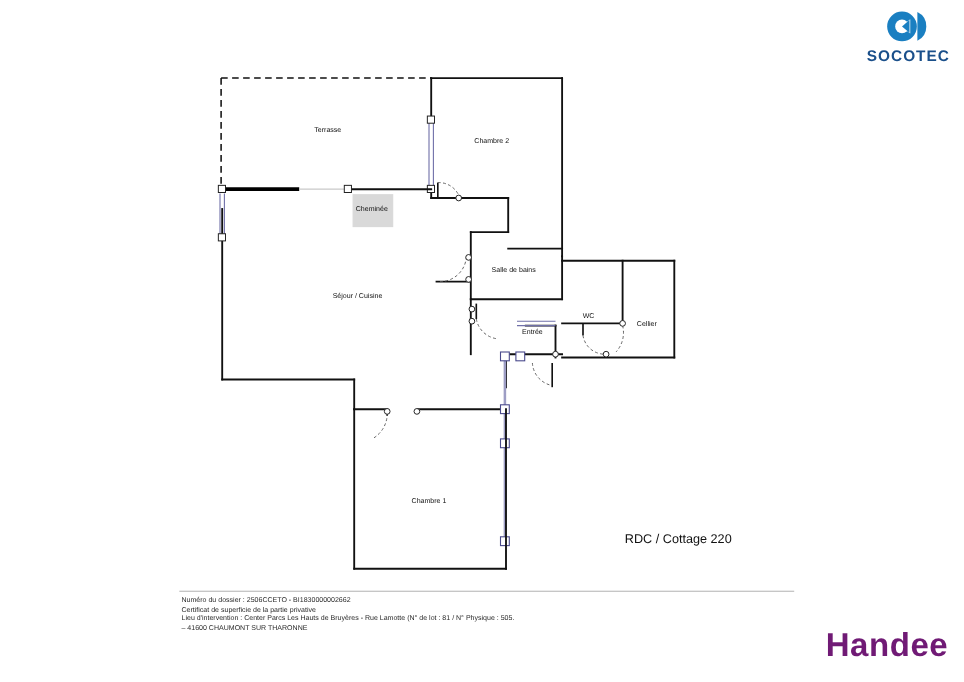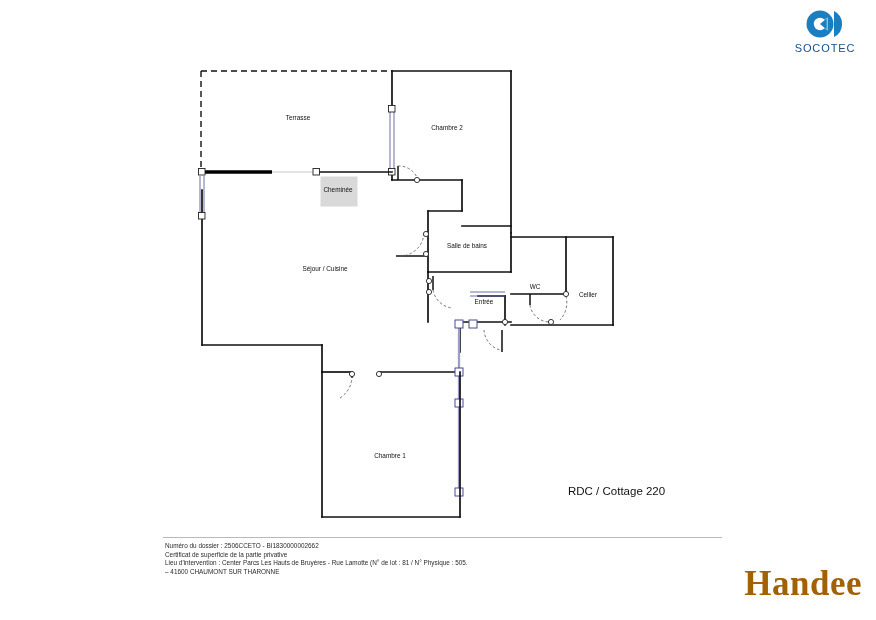--- a/index.html
+++ b/index.html
@@ -24,22 +24,22 @@
     width: 74px;
     text-align: center;
   }
   #logo-mark {
     display: block;
     margin: 0 auto;
   }
   #logo-wordmark {
     display: block;
     margin-top: 2px;
-    font-size: 11px;
-    font-weight: normal;
+    font-size: 14px;
+    font-weight: bold;
     letter-spacing: 0.9px;
     color: #1a4f8a;
   }
 
   
   #plan-canvas {
     position: absolute;
     left: 0;
     top: 0;
   }
@@ -140,25 +140,24 @@
     line-height: 8.6px;
     color: #2a2a2a;
     white-space: nowrap;
   }
 
   
   #watermark {
     position: absolute;
     right: 14px;
     bottom: 16px;
-    font-size: 35px;
+    font-size: 30px;
     font-weight: bold;
-    color: #a16207;
+    color: #701a75;
     letter-spacing: 0.5px;
-    font-family: Liberation Serif, serif;
   }
 </style>
 </head>
 <body>
 
 <div id="logo-block">
   <svg id="logo-mark" width="44" height="32" viewBox="0 0 44 32">
     <circle cx="17" cy="16" r="13.5" fill="#1a7fc1"></circle>
     <path d="M31 3 A 14.5 14.5 0 0 1 31 29 Z" fill="#1a7fc1"></path>
     <path d="M24.5 9.5 L16.5 16 L24.5 22.5 Z" fill="#ffffff"></path>

